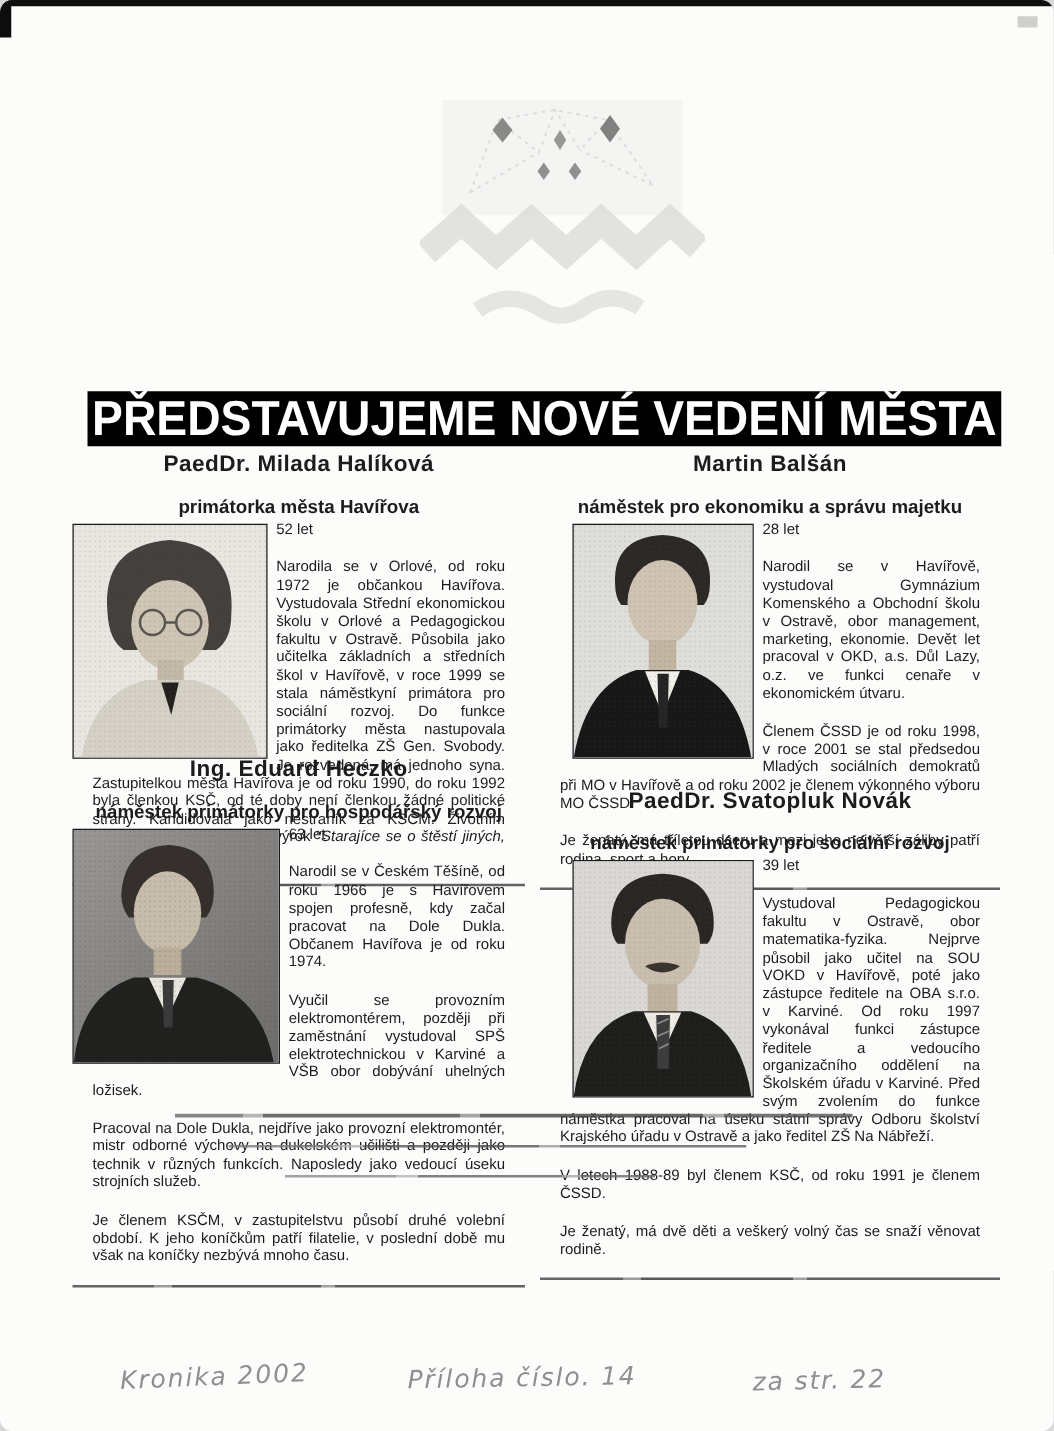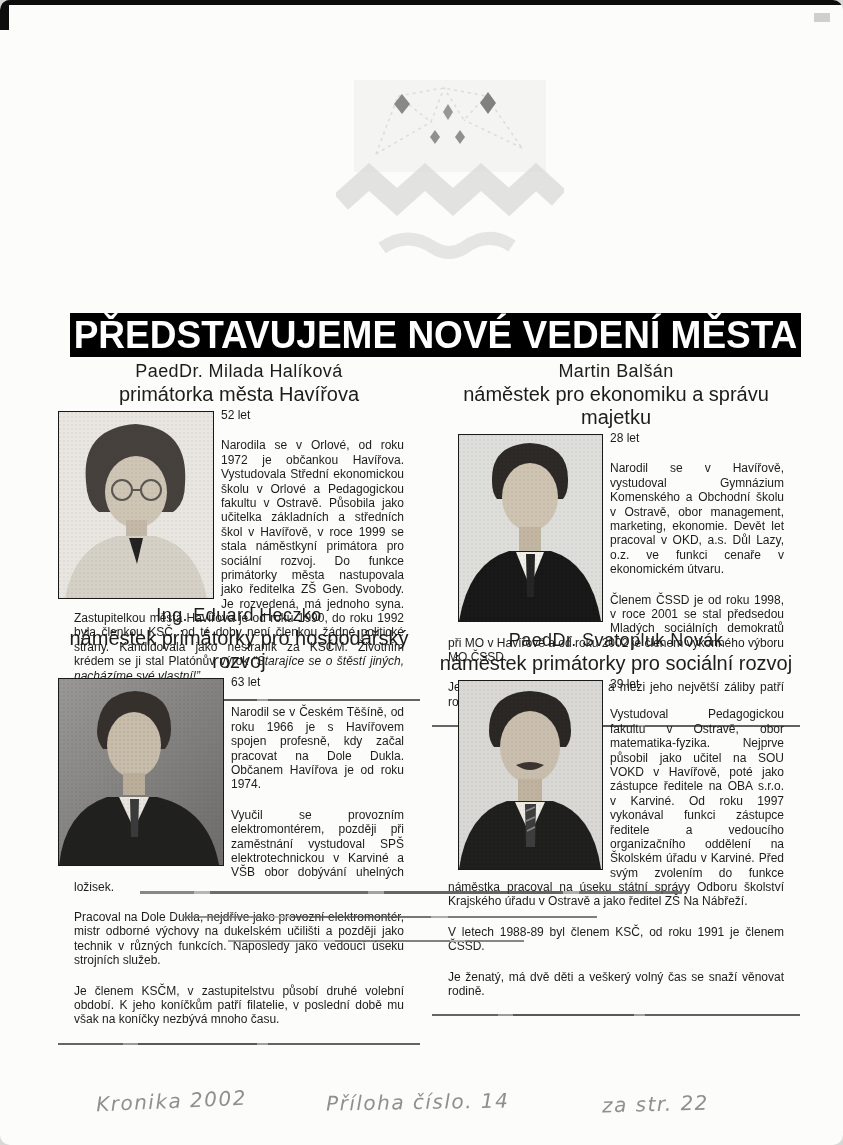--- a/index.html
+++ b/index.html
@@ -20,22 +20,22 @@
   .banner span{color:#fff;font-weight:bold;font-size:37px;letter-spacing:0px;
                transform:scaleY(1.06);white-space:nowrap;}
 
   
   .profile{position:absolute;}
   #p0{left:58px;top:361px;width:362px;}
   #p1{left:432px;top:361px;width:368px;}
   #p2{left:58px;top:605px;width:362px;}
   #p3{left:432px;top:630px;width:368px;}
 
-  .p-name{font-size:18px;font-weight:normal;text-align:center;margin:0;letter-spacing:.4px;}
-  .p-title{font-size:20px;font-weight:normal;text-align:center;margin:1px 0 2px;}
+  .p-name{font-size:18px;font-weight:bold;text-align:center;margin:0;letter-spacing:.4px;}
+  .p-title{font-size:15px;font-weight:bold;text-align:center;margin:15px 0 2px;}
   .bio{font-size:12px;line-height:1.2;text-align:justify;}
   .p-age{font-size:12px;margin:0;}
   .bio-p{margin:16px;}
   .q{font-style:italic;}
   .photo{float:left;border:1px solid #1a1a1a;margin:3px 7px 2px 0;background:#ddd;line-height:0;}
   .photo.indent{margin-left:26px;}
   .photo svg{display:block;}
   .rule{clear:both;height:2px;margin-top:3px;
         background:linear-gradient(90deg,#4a4a4a 0 18%,#8a8a8a 18% 22%,#3c3c3c 22% 55%,#909090 55% 58%,#474747 58% 100%);
         opacity:.85;}

